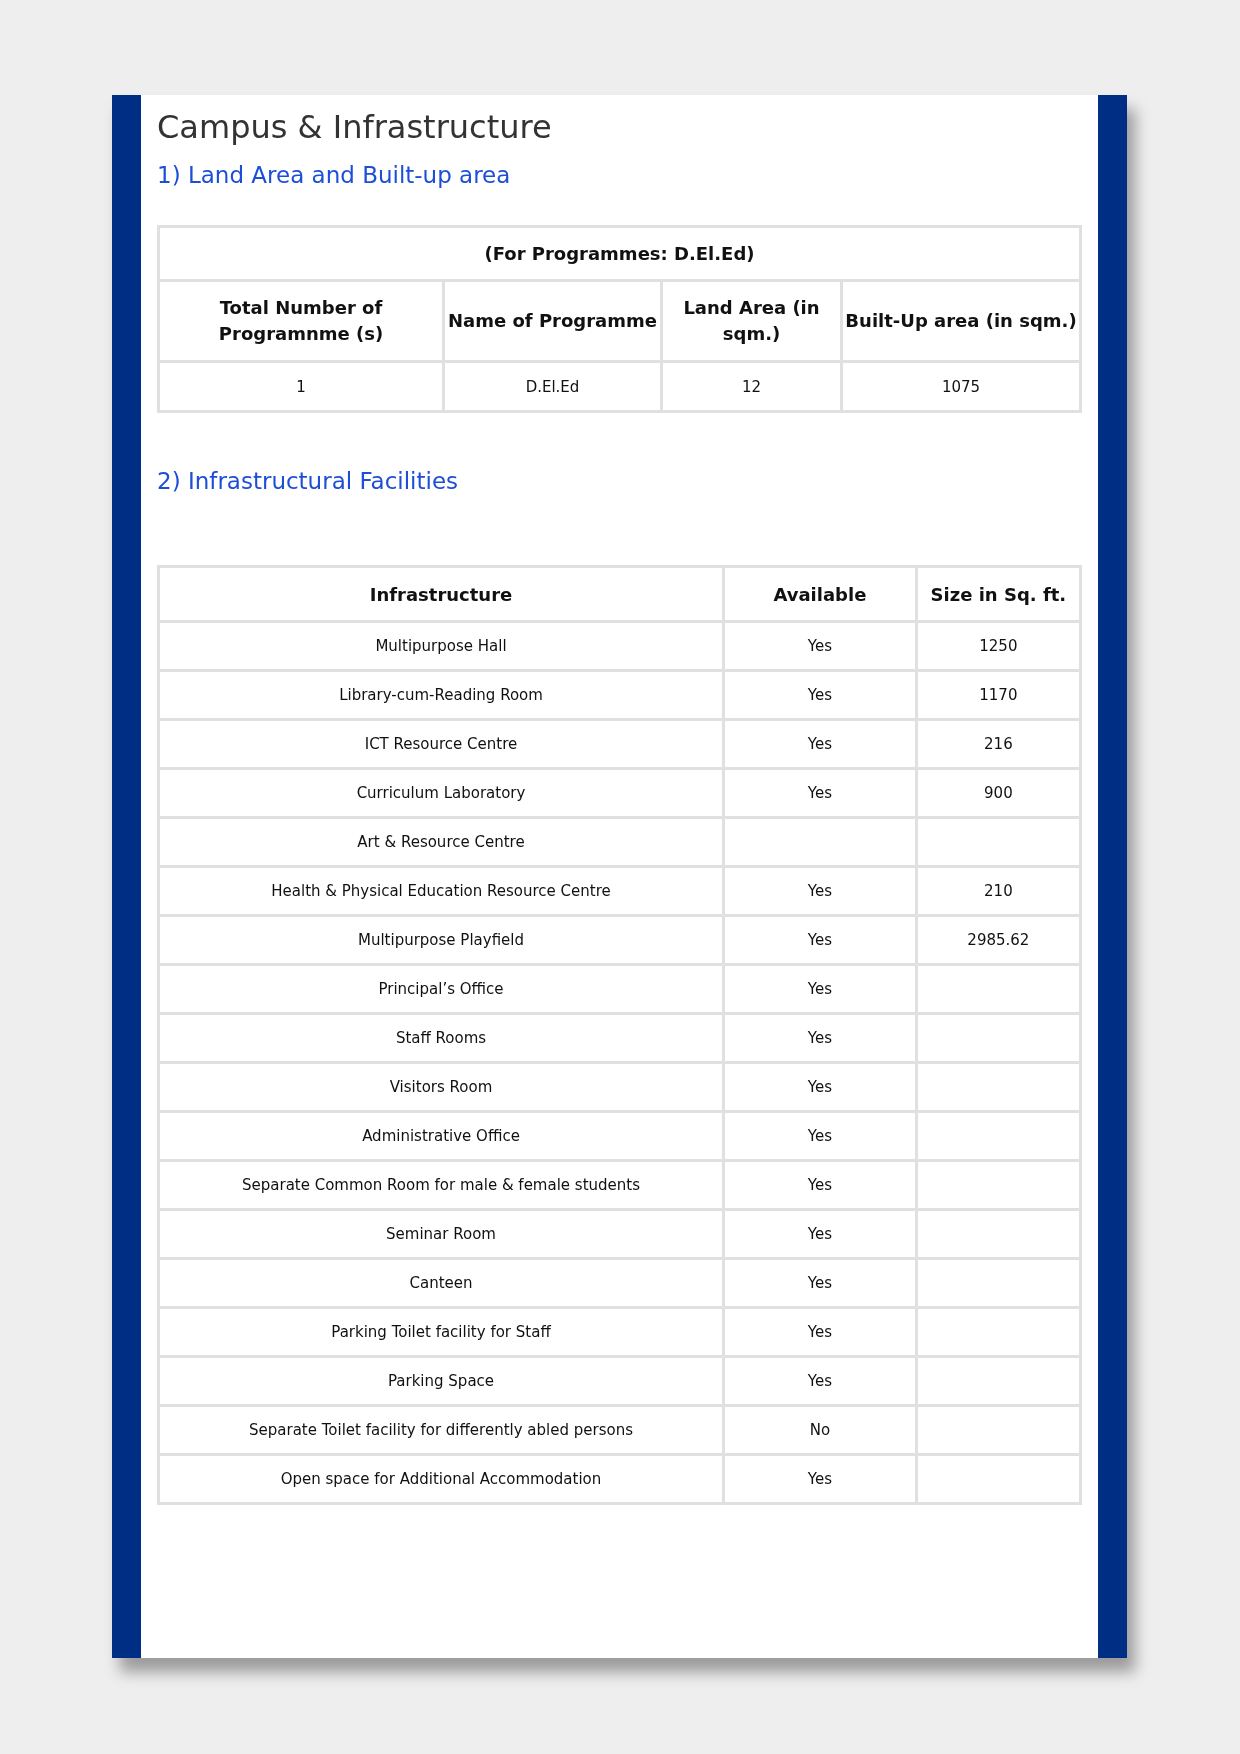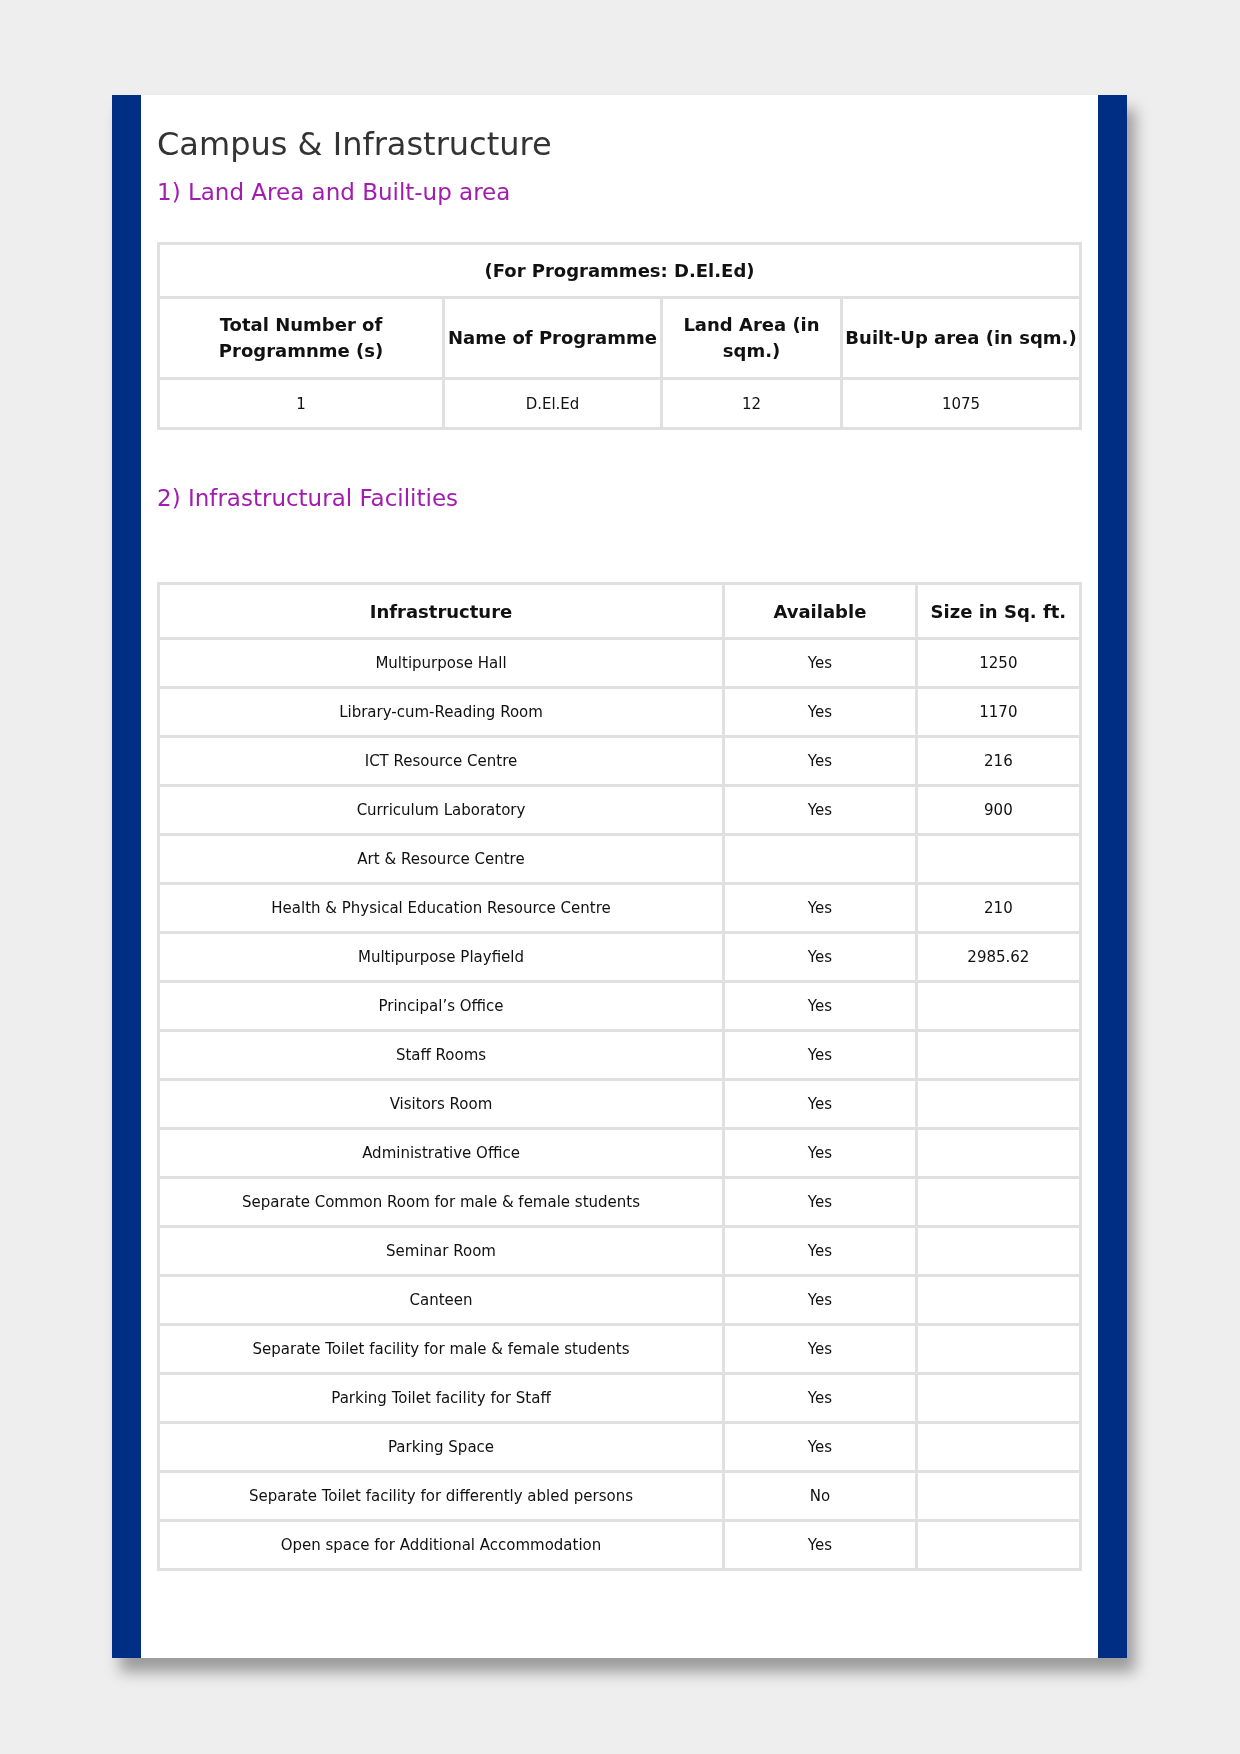--- a/index.html
+++ b/index.html
@@ -25,33 +25,33 @@
       top: 0;
       width: 29px;
       height: 100%;
       background: #002e85;
     }
     .bar-left { left: 0; }
     .bar-right { right: 0; }
     .content {
       position: absolute;
       left: 45px;
-      top: 17px;
+      top: 0;
       width: 887px;
     }
     .page-title {
       font-size: 32px;
       color: #333333;
       margin: 12px 0 0 0;
       font-weight: normal;
       line-height: 1.3;
     }
     .section-title {
       font-size: 23px;
-      color: #a21caf;
+      color: #1d4ed8;
       font-weight: normal;
       margin: 12px 0 0 0;
       line-height: 1.3;
     }
     table {
       border-collapse: collapse;
       width: 925px;
       color: #111111;
     }
     td, th {
@@ -173,25 +173,20 @@
             <td>Seminar Room</td>
             <td colspan="2">Yes</td>
             <td></td>
           </tr>
           <tr>
             <td>Canteen</td>
             <td colspan="2">Yes</td>
             <td></td>
           </tr>
           <tr>
-            <td>Separate Toilet facility for male &amp; female students</td>
-            <td colspan="2">Yes</td>
-            <td></td>
-          </tr>
-          <tr>
             <td>Parking Toilet facility for Staff</td>
             <td colspan="2">Yes</td>
             <td></td>
           </tr>
           <tr>
             <td>Parking Space</td>
             <td colspan="2">Yes</td>
             <td></td>
           </tr>
           <tr>

